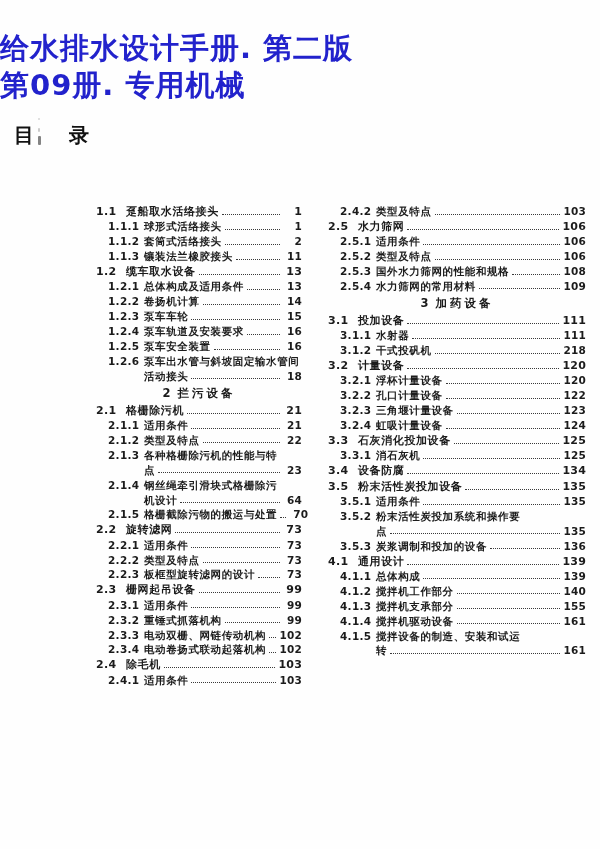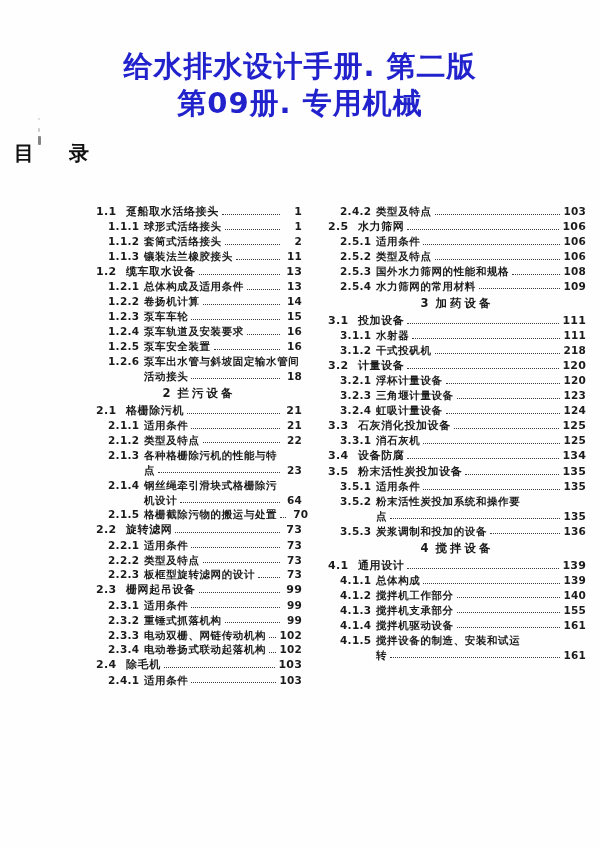--- a/index.html
+++ b/index.html
@@ -16,22 +16,21 @@
   }
 
   .page {
     position: absolute;
     inset: 0;
     background: #fefefe;
   }
 
   
   .title-block {
-    padding-top: 48px;
-    text-align: center;
+    padding-top: 30px;
     color: #2222cc;
     font-weight: bold;
     letter-spacing: 1px;
   }
   .title-line {
     font-size: 29px;
     line-height: 1.28;
     white-space: nowrap;
   }
 
@@ -399,20 +398,26 @@
           <span class="e-dots"></span>
           <span class="e-page">120</span>
         </div>
         <div class="entry lvl2">
           <span class="e-num">3.2.1</span>
           <span class="e-title">浮杯计量设备</span>
           <span class="e-dots"></span>
           <span class="e-page">120</span>
         </div>
         <div class="entry lvl2">
+          <span class="e-num">3.2.2</span>
+          <span class="e-title">孔口计量设备</span>
+          <span class="e-dots"></span>
+          <span class="e-page">122</span>
+        </div>
+        <div class="entry lvl2">
           <span class="e-num">3.2.3</span>
           <span class="e-title">三角堰计量设备</span>
           <span class="e-dots"></span>
           <span class="e-page">123</span>
         </div>
         <div class="entry lvl2">
           <span class="e-num">3.2.4</span>
           <span class="e-title">虹吸计量设备</span>
           <span class="e-dots"></span>
           <span class="e-page">124</span>
@@ -458,21 +463,20 @@
           <span class="e-title">点</span>
           <span class="e-dots"></span>
           <span class="e-page">135</span>
         </div>
         <div class="entry lvl2">
           <span class="e-num">3.5.3</span>
           <span class="e-title">炭浆调制和投加的设备</span>
           <span class="e-dots"></span>
           <span class="e-page">136</span>
         </div>
-        <div class="part-heading"><span class="pnum">4</span><span class="ptitle">搅拌设备</span></div>
         <div class="entry lvl1">
           <span class="e-num">4.1</span>
           <span class="e-title">通用设计</span>
           <span class="e-dots"></span>
           <span class="e-page">139</span>
         </div>
         <div class="entry lvl2">
           <span class="e-num">4.1.1</span>
           <span class="e-title">总体构成</span>
           <span class="e-dots"></span>

